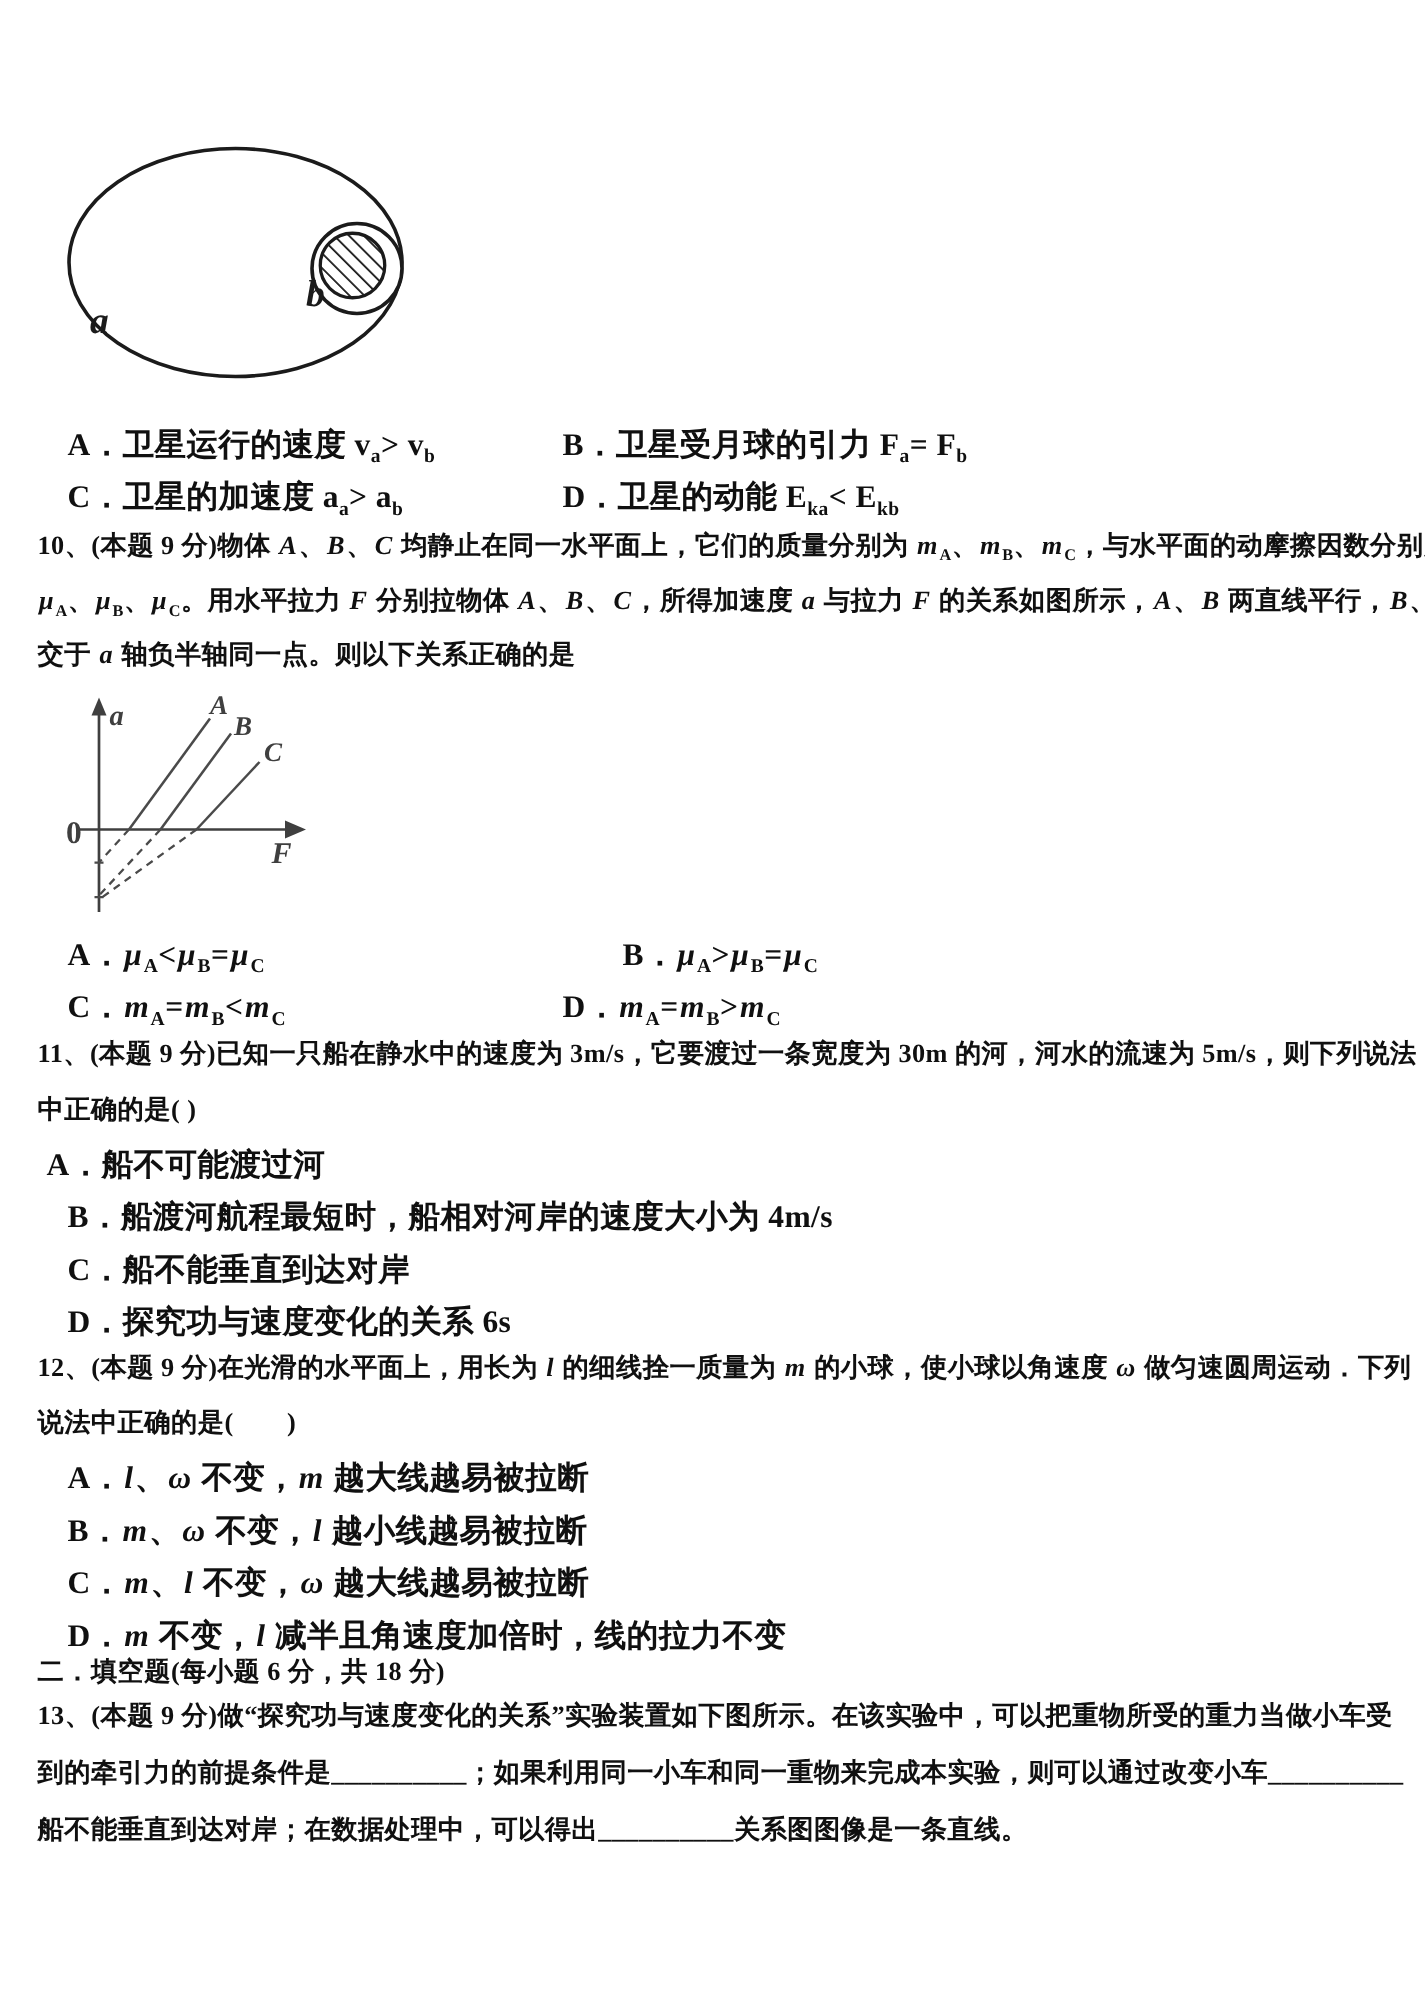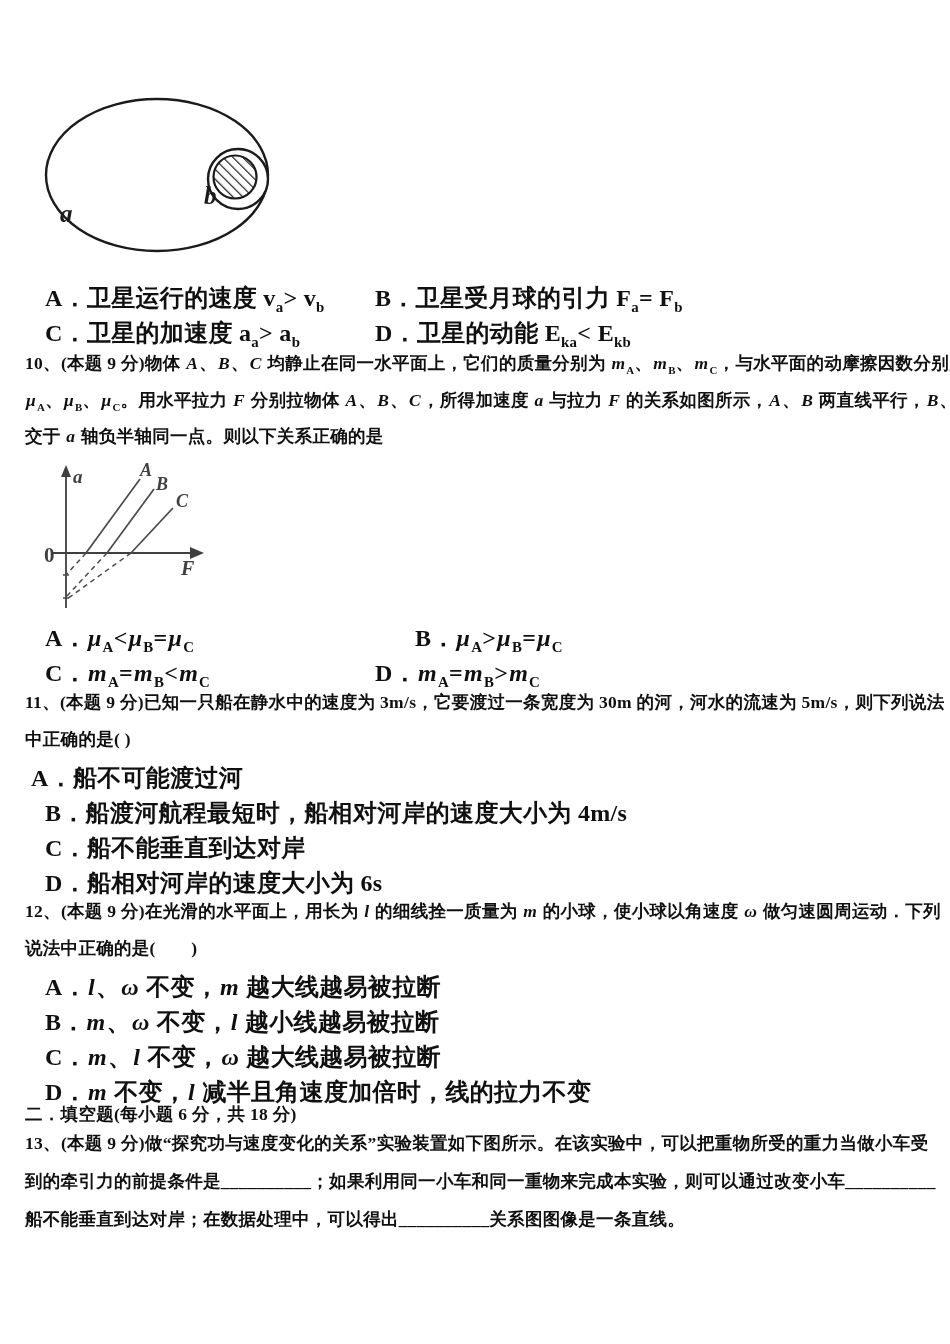--- a/index.html
+++ b/index.html
@@ -2,21 +2,21 @@
 <html><head>
 <meta charset="utf-8">
 <style>
   html,body{margin:0;padding:0;}
   body{
     width:950px;height:1344px;position:relative;background:#ffffff;
     font-family:"Liberation Serif","DejaVu Serif",serif;
     color:#101010;font-weight:bold;overflow:hidden;
   }
   .line{position:absolute;white-space:nowrap;font-size:17.5px;letter-spacing:.3px;}
-  .opt{position:absolute;white-space:nowrap;font-size:24px;letter-spacing:.3px;}
+  .opt{position:absolute;white-space:nowrap;font-size:21px;letter-spacing:.3px;}
   sub{font-size:62%;line-height:0;}
   i{font-style:italic;padding:0 1px;}
   .fig{position:absolute;}
   svg text{font-family:"Liberation Serif","DejaVu Serif",serif;}
 </style>
 </head>
 <body>
 
 <div class="fig" style="left:42px;top:96px;width:234px;height:162px;">
   <svg width="234" height="162" viewBox="0 0 234 162">
@@ -72,21 +72,21 @@
 <div class="opt" style="left:45px;top:622px;">A．<i>μ</i><sub>A</sub>&lt;<i>μ</i><sub>B</sub>=<i>μ</i><sub>C</sub></div>
 <div class="opt" style="left:375px;top:622px;margin-left:40px;">B．<i>μ</i><sub>A</sub>&gt;<i>μ</i><sub>B</sub>=<i>μ</i><sub>C</sub></div>
 <div class="opt" style="left:45px;top:657px;">C．<i>m</i><sub>A</sub>=<i>m</i><sub>B</sub>&lt;<i>m</i><sub>C</sub></div>
 <div class="opt" style="left:375px;top:657px;">D．<i>m</i><sub>A</sub>=<i>m</i><sub>B</sub>&gt;<i>m</i><sub>C</sub></div>
 
 <div class="line" style="left:25px;top:690px;">11、(本题 9 分)已知一只船在静水中的速度为 3m/s，它要渡过一条宽度为 30m 的河，河水的流速为 5m/s，则下列说法</div>
 <div class="line" style="left:25px;top:727px;">中正确的是( )</div>
 <div class="opt" style="left:31px;top:762px;">A．船不可能渡过河</div>
 <div class="opt" style="left:45px;top:797px;">B．船渡河航程最短时，船相对河岸的速度大小为 4m/s</div>
 <div class="opt" style="left:45px;top:832px;">C．船不能垂直到达对岸</div>
-<div class="opt" style="left:45px;top:867px;">D．船相对河岸的速度大小为 6s</div>
+<div class="opt" style="left:45px;top:867px;">D．探究功与速度变化的关系 6s</div>
 
 <div class="line" style="left:25px;top:899px;">12、(本题 9 分)在光滑的水平面上，用长为 <i>l</i> 的细线拴一质量为 <i>m</i> 的小球，使小球以角速度 <i>ω</i> 做匀速圆周运动．下列</div>
 <div class="line" style="left:25px;top:936px;">说法中正确的是(　　)</div>
 <div class="opt" style="left:45px;top:971px;">A．<i>l</i>、<i>ω</i> 不变，<i>m</i> 越大线越易被拉断</div>
 <div class="opt" style="left:45px;top:1006px;">B．<i>m</i>、<i>ω</i> 不变，<i>l</i> 越小线越易被拉断</div>
 <div class="opt" style="left:45px;top:1041px;">C．<i>m</i>、<i>l</i> 不变，<i>ω</i> 越大线越易被拉断</div>
 <div class="opt" style="left:45px;top:1076px;">D．<i>m</i> 不变，<i>l</i> 减半且角速度加倍时，线的拉力不变</div>
 
 <div class="line" style="left:25px;top:1102px;">二．填空题(每小题 6 分，共 18 分)</div>
 

